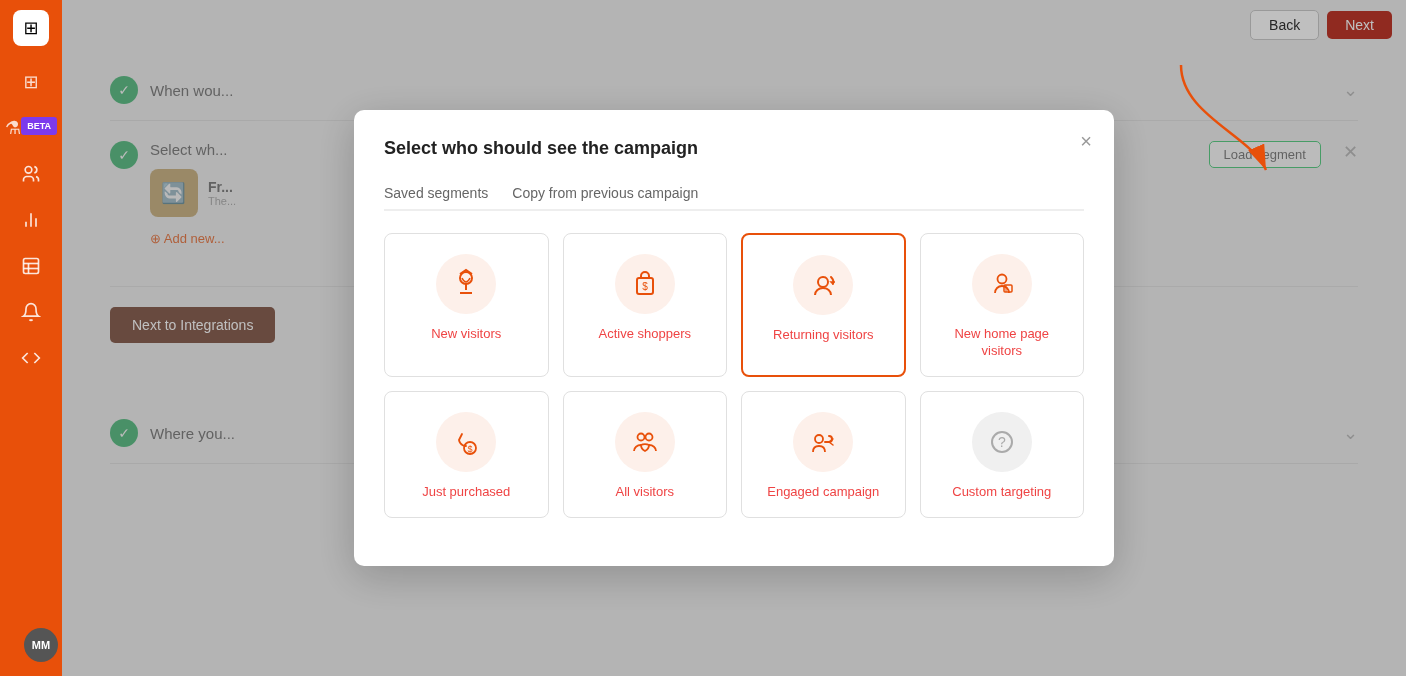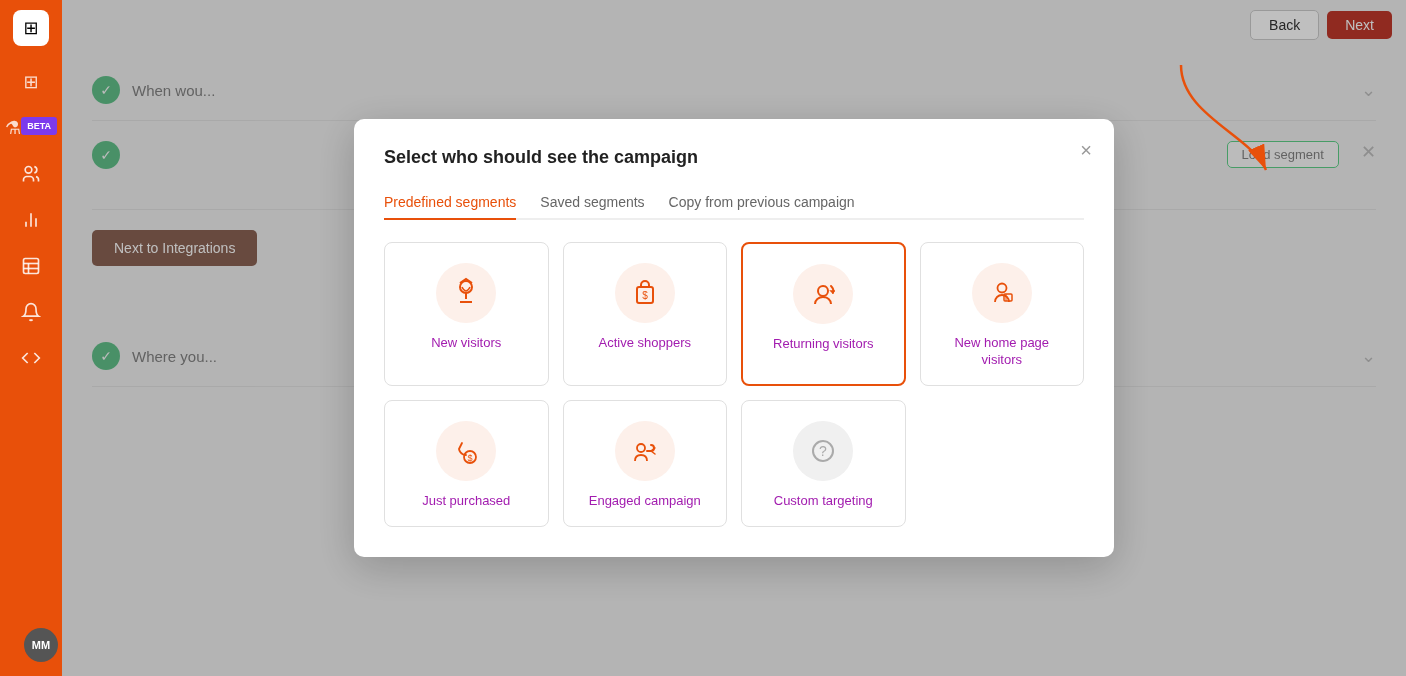--- a/index.html
+++ b/index.html
@@ -48,21 +48,21 @@
     }
     .btn-next {
       background: #c0392b; color: white;
       padding: 6px 18px; border-radius: 5px; font-size: 14px; cursor: pointer;
       border: none;
     }
 
     
     .bg-content {
       position: absolute; left: 62px; top: 0; right: 0; bottom: 0;
-      padding: 20px 30px; z-index: 1;
+      padding: 20px 48px; z-index: 1;
     }
     .bg-section {
       display: flex; align-items: center; gap: 12px;
       padding: 16px 0; border-bottom: 1px solid #ddd;
       opacity: 0.7;
     }
     .bg-check {
       width: 28px; height: 28px; border-radius: 50%; background: #27ae60;
       display: flex; align-items: center; justify-content: center;
       color: white; font-size: 14px; flex-shrink: 0;
@@ -87,21 +87,21 @@
     
     .modal-overlay {
       position: absolute; left: 62px; top: 0; right: 0; bottom: 0;
       display: flex; align-items: center; justify-content: center;
       z-index: 30;
       background: rgba(0,0,0,0.25);
     }
     .modal {
       background: white; border-radius: 10px;
       width: 760px; max-height: 640px;
-      padding: 28px 30px 30px;
+      padding: 28px 30px 48px;
       position: relative;
       box-shadow: 0 10px 40px rgba(0,0,0,0.2);
     }
     .modal-title {
       font-size: 18px; font-weight: 600; color: #222;
       margin-bottom: 18px;
     }
     .modal-close {
       position: absolute; top: 20px; right: 22px;
       font-size: 20px; color: #999; cursor: pointer; background: none; border: none;
@@ -132,21 +132,21 @@
       border: 2px solid #e8500a;
     }
     .segment-icon-circle {
       width: 60px; height: 60px; border-radius: 50%;
       background: #fdf0ea;
       display: flex; align-items: center; justify-content: center;
       margin-bottom: 12px; font-size: 26px;
     }
     .segment-icon-circle.gray { background: #f0f0f0; }
     .segment-label {
-      font-size: 13px; font-weight: 500; color: #a21caf; line-height: 1.3;
+      font-size: 13px; font-weight: 500; color: #ef4444; line-height: 1.3;
     }
   </style>
 </head>
 <body>
 
 <div class="sidebar">
   <div class="sidebar-logo">
     <span>⊞</span>
   </div>
   <div class="sidebar-item-nav">⊞</div>
@@ -200,41 +200,51 @@
   </div>
 
   <div style="margin-top:40px;">
     <div class="bg-section">
       <div class="bg-check">✓</div>
       <span class="bg-text">When wou...</span>
       <span style="margin-left:auto;color:#aaa;font-size:18px;">⌄</span>
     </div>
     <div class="bg-section" style="align-items:flex-start;padding-top:20px;padding-bottom:40px;">
       <div class="bg-check">✓</div>
+      <div>
+        <span class="bg-text">Select wh...</span>
+        <div style="margin-top:10px;display:flex;gap:10px;align-items:center;">
+          <div style="width:48px;height:48px;background:#c0a060;border-radius:8px;display:flex;align-items:center;justify-content:center;font-size:20px;">🔄</div>
+          <div>
+            <div style="font-size:14px;font-weight:600;color:#555;">Fr...</div>
+            <div style="font-size:11px;color:#999;">The...</div>
+          </div>
+        </div>
+        <div style="margin-top:14px;color:#e8500a;font-size:13px;cursor:pointer;">⊕ Add new...</div>
+      </div>
       <button class="load-segment-btn">Load segment</button>
       <span style="margin-left:10px;color:#aaa;font-size:18px;cursor:pointer;">✕</span>
     </div>
     <div style="display:flex;justify-content:flex-start;margin-top:10px;">
       <button class="next-integrations-btn">Next to Integrations</button>
     </div>
     <div class="bg-section" style="margin-top:60px;">
       <div class="bg-check">✓</div>
       <span class="bg-text">Where you...</span>
       <span style="margin-left:auto;color:#aaa;font-size:18px;">⌄</span>
     </div>
   </div>
 </div>
 
 <div class="modal-overlay">
   <div class="modal">
     <h2 class="modal-title">Select who should see the campaign</h2>
     <button class="modal-close">×</button>
 
     <div class="modal-tabs">
-      <div class="modal-tab active">Predefined segments</div>
       <div class="modal-tab">Saved segments</div>
       <div class="modal-tab">Copy from previous campaign</div>
     </div>
 
     <div class="segment-grid">
 
       <div class="segment-card">
         <div class="segment-icon-circle">
           <svg width="32" height="32" viewBox="0 0 32 32" fill="none">
             <circle cx="16" cy="10" r="6" stroke="#e8500a" stroke-width="2" fill="none"></circle>
@@ -287,20 +297,32 @@
         <div class="segment-icon-circle">
           <svg width="32" height="32" viewBox="0 0 32 32" fill="none">
             <circle cx="20" cy="22" r="6" stroke="#e8500a" stroke-width="1.8" fill="none"></circle>
             <text x="20" y="26" text-anchor="middle" font-size="9" fill="#e8500a">$</text>
             <path d="M12 8 L9 14 C9 14 10 20 16 20" stroke="#e8500a" stroke-width="1.8" fill="none" stroke-linecap="round"></path>
           </svg>
         </div>
         <span class="segment-label">Just purchased</span>
       </div>
 
+      <div class="segment-card">
+        <div class="segment-icon-circle">
+          <svg width="32" height="32" viewBox="0 0 32 32" fill="none">
+            <circle cx="12" cy="11" r="3.5" stroke="#e8500a" stroke-width="1.8" fill="none"></circle>
+            <circle cx="20" cy="11" r="3.5" stroke="#e8500a" stroke-width="1.8" fill="none"></circle>
+            <path d="M5 25 C5 21.5 8.1 19 12 19" stroke="#e8500a" stroke-width="1.8" fill="none"></path>
+            <path d="M27 25 C27 21.5 23.9 19 20 19" stroke="#e8500a" stroke-width="1.8" fill="none"></path>
+            <path d="M12 19 C14 18 18 18 20 19 C20 21.5 18 24 16 25 C14 24 12 21.5 12 19Z" stroke="#e8500a" stroke-width="1.8" fill="none"></path>
+          </svg>
+        </div>
+        <span class="segment-label">All visitors</span>
+      </div>
 
       <div class="segment-card">
         <div class="segment-icon-circle">
           <svg width="32" height="32" viewBox="0 0 32 32" fill="none">
             <path d="M22 10 C26 10 26 16 22 16 L18 16" stroke="#e8500a" stroke-width="2" fill="none" stroke-linecap="round"></path>
             <path d="M22 16 L26 13" stroke="#e8500a" stroke-width="1.5" fill="none" stroke-linecap="round"></path>
             <path d="M22 16 L26 19" stroke="#e8500a" stroke-width="1.5" fill="none" stroke-linecap="round"></path>
             <circle cx="12" cy="13" r="4" stroke="#e8500a" stroke-width="1.8" fill="none"></circle>
             <path d="M6 26 C6 22 8.7 20 12 20 C15.3 20 18 22 18 26" stroke="#e8500a" stroke-width="1.8" fill="none"></path>
           </svg>

